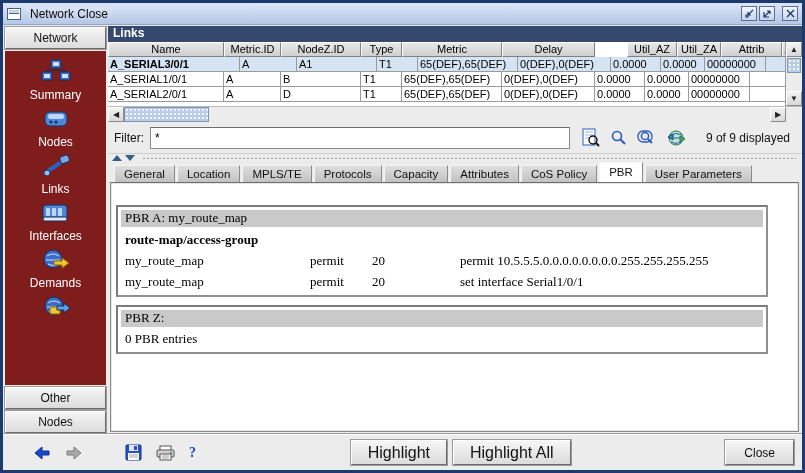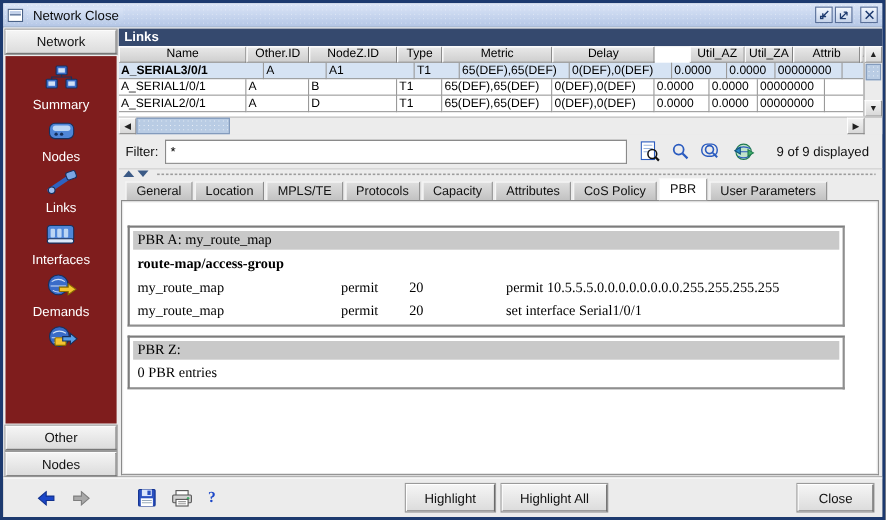--- a/index.html
+++ b/index.html
@@ -115,21 +115,21 @@
   .pbr-sequence { flex:0 0 88px; }
   .pbr-detail { flex:1; white-space:nowrap; }
   .pbr-body { font-family:"Liberation Serif", serif; font-size:13px; padding:4px 0 2px 4px; }
 
   
   .footer { flex:0 0 36px; border-top:1px solid #fff; box-shadow:0 -1px 0 #9a9a9a;
     display:flex; align-items:center; padding:0 8px 0 30px; gap:14px; background:#ececec; }
   .footer svg { display:block; }
   .f-gap { width:14px; }
   .foot-center { flex:1; display:flex; justify-content:center; gap:6px; }
-  .foot-btn { height:25px; padding:0 16px; font-size:12px; }
+  .foot-btn { height:25px; padding:0 16px; font-size:16px; }
   .close-btn { height:25px; padding:0 18px; font-size:12px; }
   .help-q { color:#1a46c8; font-weight:bold; font-size:14px; font-family:"Liberation Serif",serif; }
 </style>
 </head>
 <body>
 
 <div class="window">
 
   <div class="titlebar">
     <span class="win-icon"></span>
@@ -219,21 +219,21 @@
       <button class="btn side-btn">Nodes</button>
     </div>
 
     <div class="main">
       <div class="links-bar">Links</div>
 
       <div class="table-wrap">
         <div class="table-scroll">
           <div class="thead">
               <div class="th" style="width: 116px;">Name</div>
-              <div class="th" style="width: 57px;">Other.ID</div>
+              <div class="th" style="width: 57px;">Metric.ID</div>
               <div class="th" style="width: 80px;">NodeZ.ID</div>
               <div class="th" style="width: 41px;">Type</div>
               <div class="th" style="width: 100px;">Metric</div>
               <div class="th" style="width: 93px;">Delay</div>
               <div class="th" style="width: 50px; margin-left: 32px;">Util_AZ</div>
               <div class="th" style="width: 44px;">Util_ZA</div>
               <div class="th" style="width: 61px;">Attrib</div>
               <div class="th" style="width: 36px;">Admin</div>
             </div>
           <div class="tbody">

